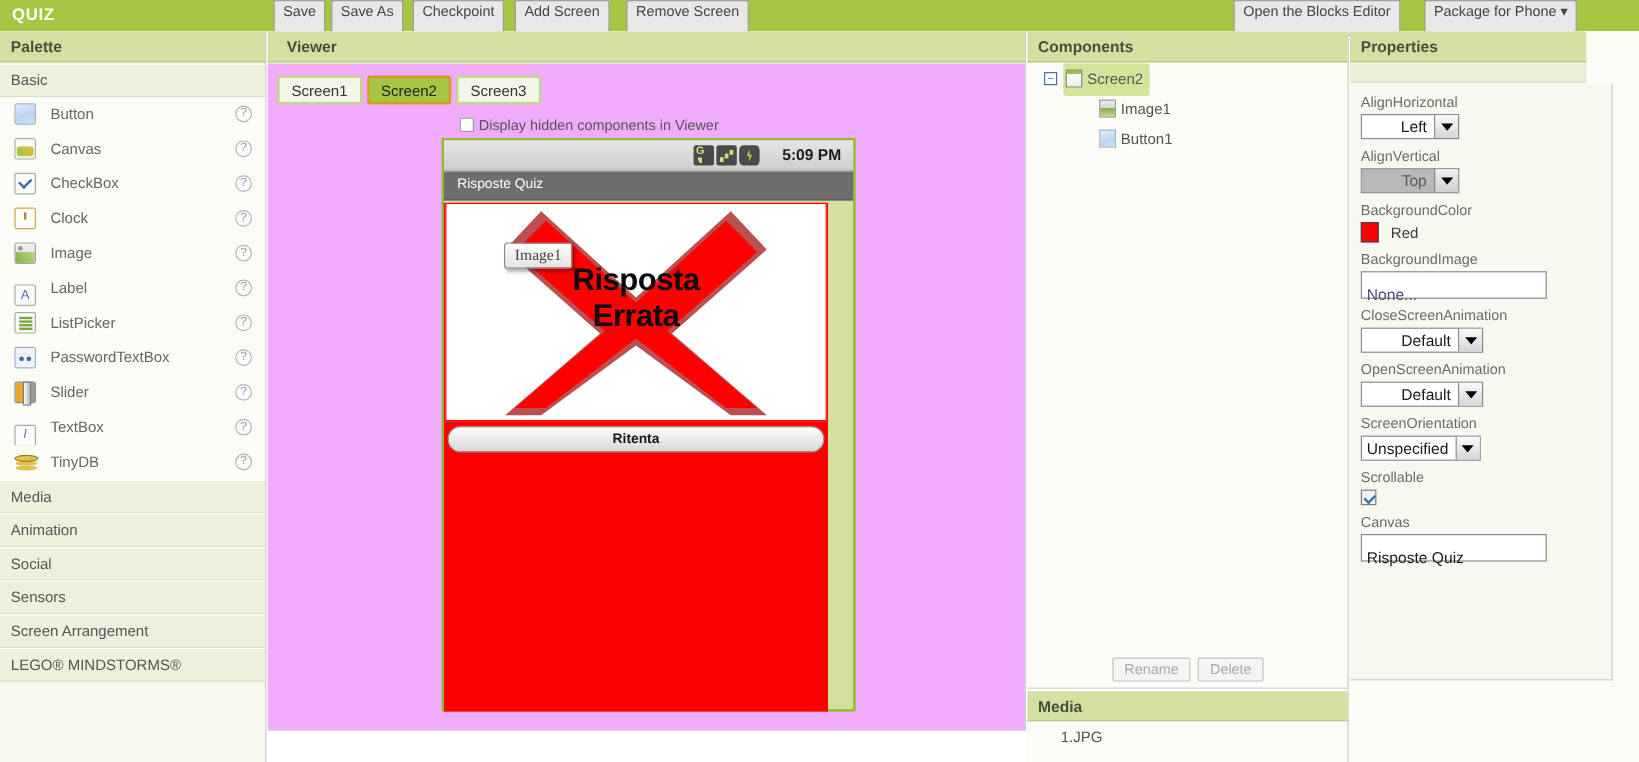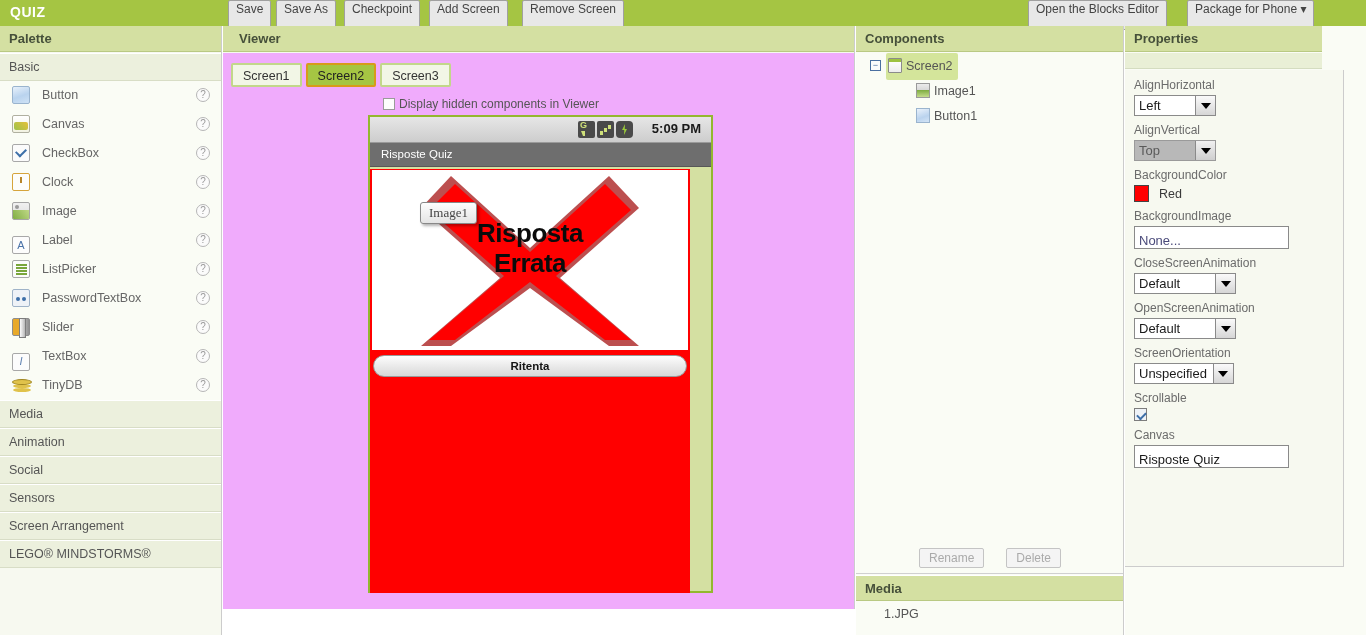--- a/index.html
+++ b/index.html
@@ -278,21 +278,21 @@
   .rd-bar {
     position:absolute; left:0; top:518px;
     width:268px; height:30px;
     text-align:center;
     border-bottom:1px solid #d0d0d0;
   }
   .rd-btn {
     display:inline-block;
     height:20px; line-height:18px;
     padding:0 9px;
-    margin:4px 11px;
+    margin:4px 3px;
     font-size:12px;
     color:#aaaaaa;
     background:#f4f4f4;
     border:1px solid #c4c4c4;
     border-radius:2px;
     cursor:default;
   }
   .media-head {
     position:absolute; left:0; top:549px;
     width:268px; height:26px;
@@ -342,20 +342,21 @@
     background:#ffffff;
     font-size:13px;
     cursor:pointer;
   }
   .sel-box .txt {
     padding:0 6px 8px 4px;
     line-height:19px;
     color:#1a1a1a;
     font-family:"Liberation Sans", sans-serif;
     white-space:nowrap;
+    text-align:right;
   }
   .sel-box .arrow {
     width:20px;
     border-left:1px solid #8a8a8a;
     background:linear-gradient(180deg,#fafafa,#d6d6d6);
     position:relative;
   }
   .sel-box .arrow:after {
     content:""; position:absolute; left:50%; top:50%;
     transform:translate(-50%,-50%);
@@ -369,21 +370,21 @@
   .color-row { display:flex; align-items:center; }
   .color-chip { width:15px; height:17px; border:1px solid #444; }
   .color-name { margin-left:10px; font-size:12.5px; color:#3a3a3a; }
   .txt-input {
     display:block;
     width:155px; height:23px;
     border:1px solid #8a8a8a;
     background:#ffffff;
     font-size:13px;
     line-height:21px;
-    padding:3px 4px;
+    padding:8px 4px;
     color:#1a1a1a;
     font-family:"Liberation Sans", sans-serif;
   }
   .txt-input.placeholder { color:#4a4a7a; }
   .chk-box {
     width:13px; height:13px;
     border:1px solid #7d7d7d;
     background:#eef2f7;
     position:relative;
     cursor:pointer;

